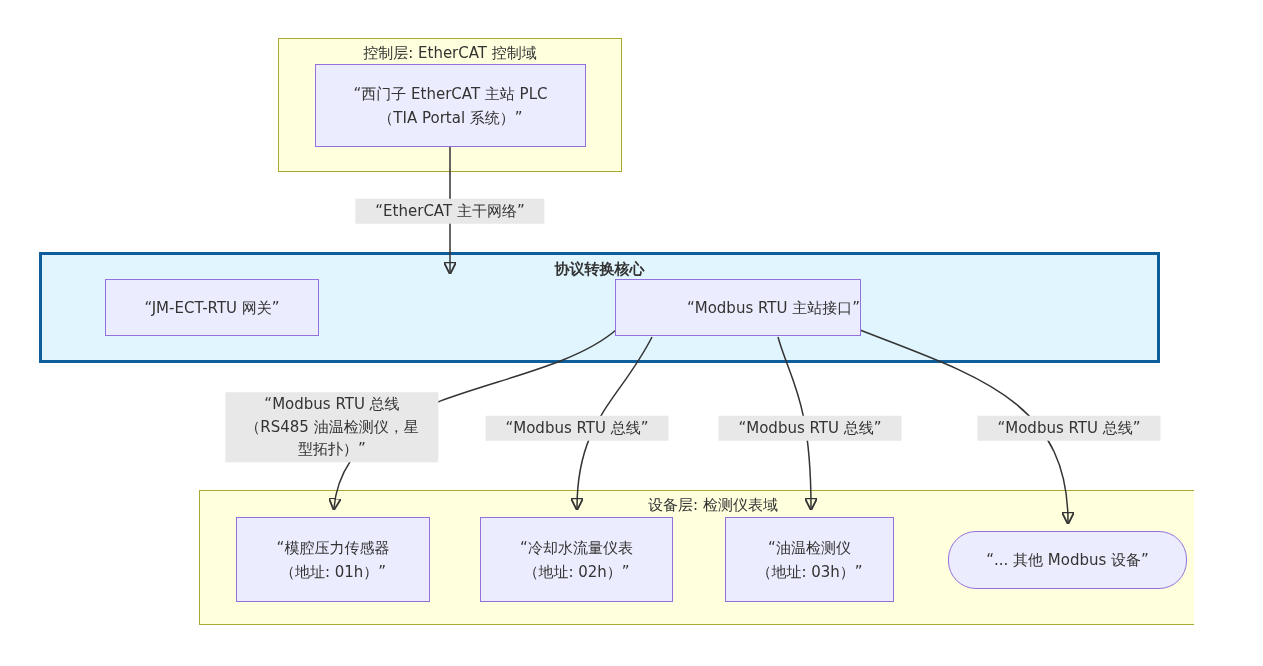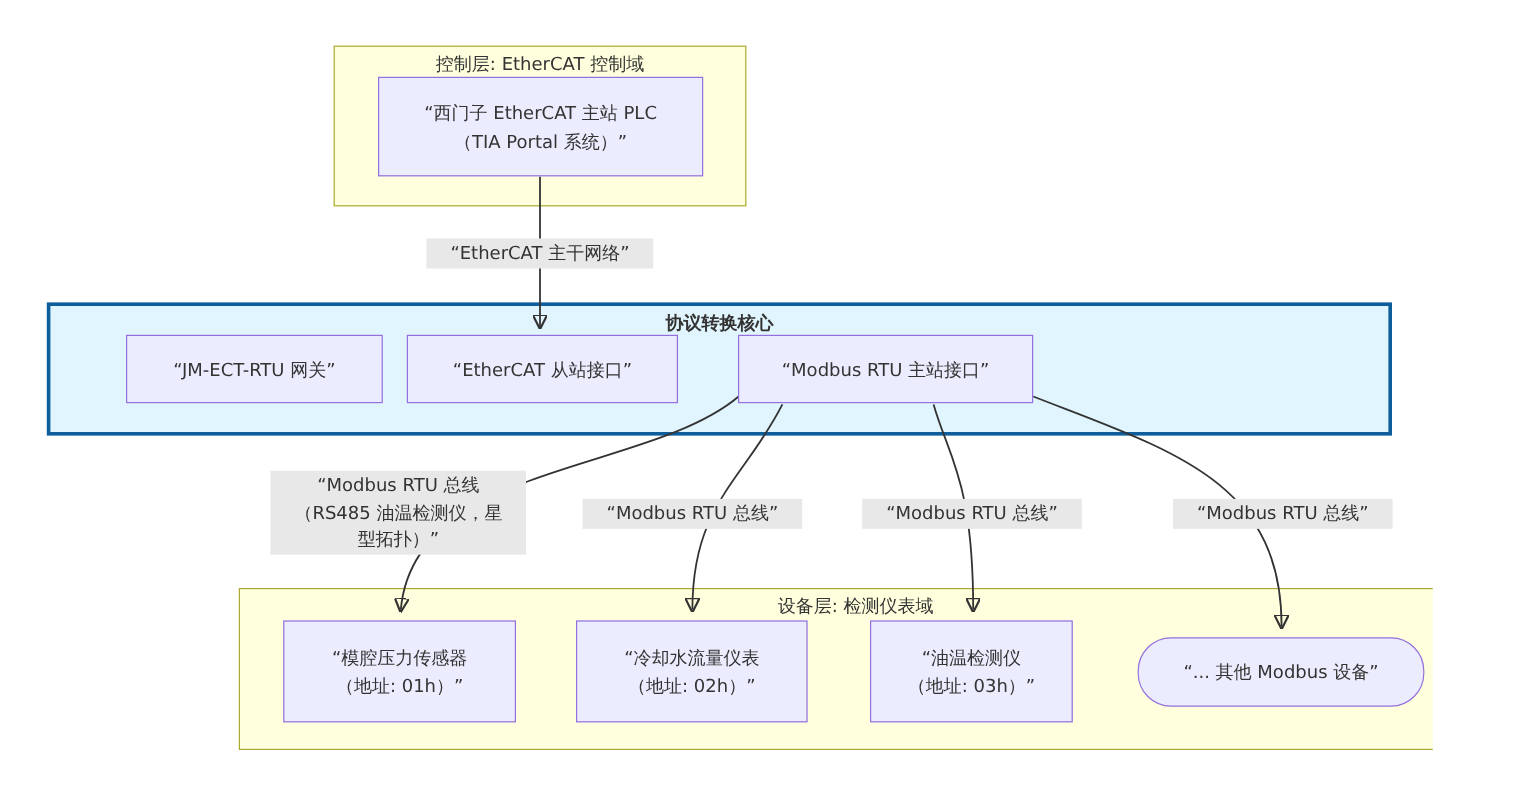--- a/index.html
+++ b/index.html
@@ -114,25 +114,22 @@
 
   <div class="node" style="left:315px;top:64px;width:271px;height:83px;">
     <span>“西门子 EtherCAT 主站 PLC</span>
     <span>（TIA Portal 系统）”</span>
   </div>
 
   <div class="node" style="left:73px;top:279px;width:214px;height:57px;margin-left:32px;">
     <span>“JM-ECT-RTU 网关”</span>
   </div>
 
-  <div class="node" style="left:339px;top:279px;width:226px;height:57px;">
-    <span>“EtherCAT 从站接口”</span>
-  </div>
 
-  <div class="node" style="left:615px;top:279px;width:246px;height:57px;">
+  <div class="node" style="left:615px;top:279px;width:246px;height:57px;align-items:flex-end;">
     <span>“Modbus RTU 主站接口”</span>
   </div>
 
   <div class="node" style="left:236px;top:517px;width:194px;height:85px;">
     <span>“模腔压力传感器</span>
     <span>（地址: 01h）”</span>
   </div>
 
   <div class="node" style="left:480px;top:517px;width:193px;height:85px;">
     <span>“冷却水流量仪表</span>

